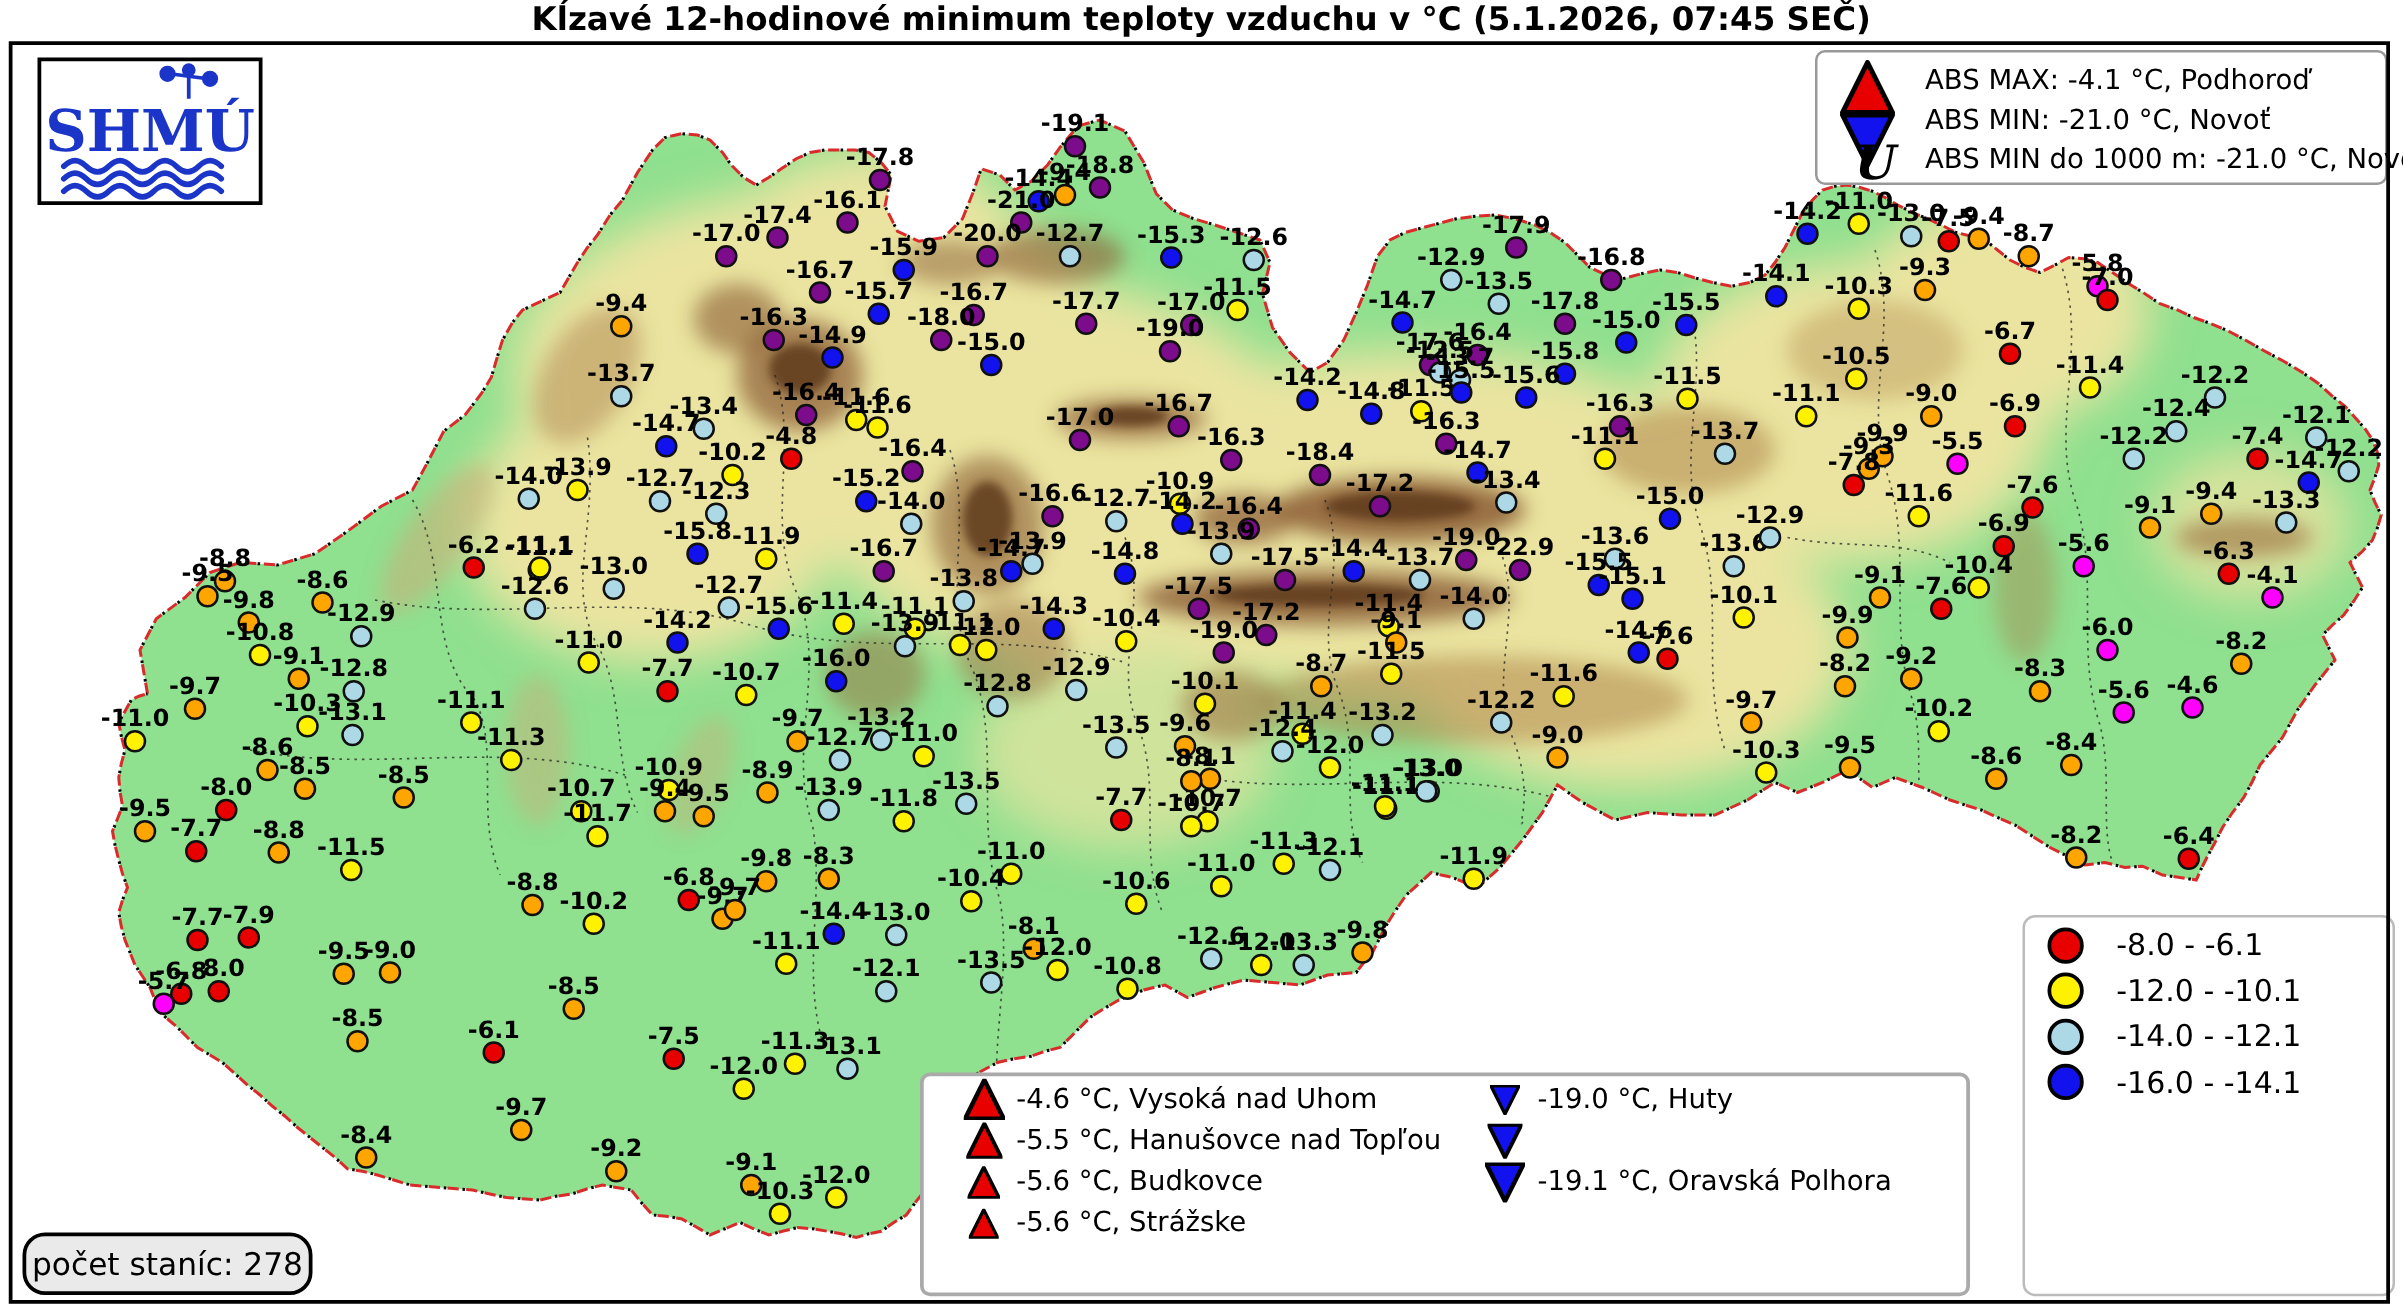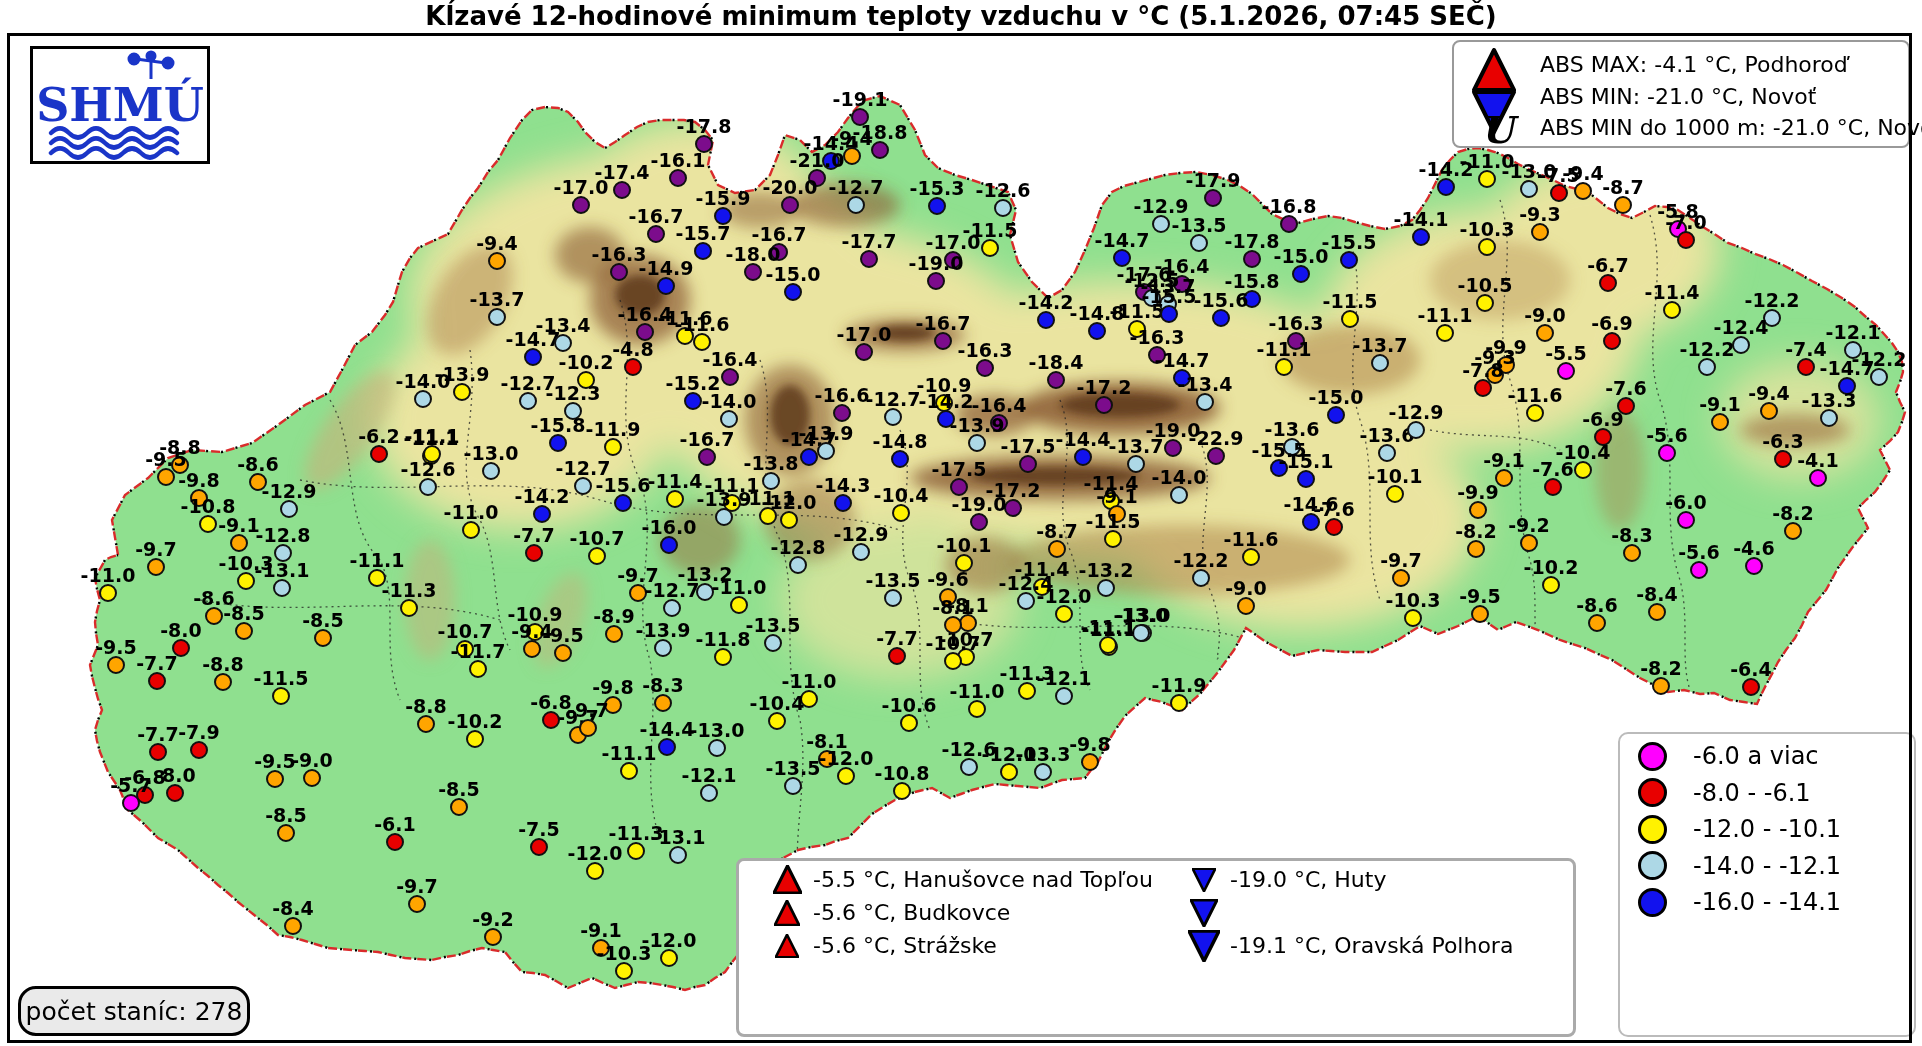--- a/index.html
+++ b/index.html
@@ -1300,24 +1300,20 @@
   <div class="abs-lines" id="abs-lines">
       <div class="abs-line">ABS MAX: -4.1 °C, Podhoroď</div>
       <div class="abs-line">ABS MIN: -21.0 °C, Novoť</div>
       <div class="abs-line">ABS MIN do 1000 m: -21.0 °C, Novoť</div>
     </div>
 </div>
 
 <div class="box legend">
   <div class="legend-rows" id="legend-rows">
       <div class="legend-row">
-        <span class="legend-swatch" style="background: rgb(255, 0, 255);"></span>
-        <span class="legend-lab">-6.0 a viac</span>
-      </div>
-      <div class="legend-row">
         <span class="legend-swatch" style="background: rgb(232, 0, 0);"></span>
         <span class="legend-lab">-8.0 - -6.1</span>
       </div>
       <div class="legend-row">
         <span class="legend-swatch" style="background: rgb(255, 242, 0);"></span>
         <span class="legend-lab">-12.0 - -10.1</span>
       </div>
       <div class="legend-row">
         <span class="legend-swatch" style="background: rgb(173, 216, 230);"></span>
         <span class="legend-lab">-14.0 - -12.1</span>
@@ -1325,20 +1321,28 @@
       <div class="legend-row">
         <span class="legend-swatch" style="background: rgb(18, 18, 238);"></span>
         <span class="legend-lab">-16.0 - -14.1</span>
       </div>
     </div>
 </div>
 
 <div class="box extrabox">
   <div class="extra-cols">
     <div class="extra-col" id="extra-max">
+        <div class="extra-row">
+          <span class="tri-cell">
+            <svg width="33" height="33" viewBox="0 0 32 32">
+              <polygon points="16,1 31,31 1,31" fill="#E80000" stroke="#000" stroke-width="3.5" stroke-linejoin="round"></polygon>
+            </svg>
+          </span>
+          <span class="extra-lab">-4.6 °C, Vysoká nad Uhom</span>
+        </div>
         <div class="extra-row">
           <span class="tri-cell">
             <svg width="29" height="29" viewBox="0 0 32 32">
               <polygon points="16,1 31,31 1,31" fill="#E80000" stroke="#000" stroke-width="3.5" stroke-linejoin="round"></polygon>
             </svg>
           </span>
           <span class="extra-lab">-5.5 °C, Hanušovce nad Topľou</span>
         </div>
         <div class="extra-row">
           <span class="tri-cell">

